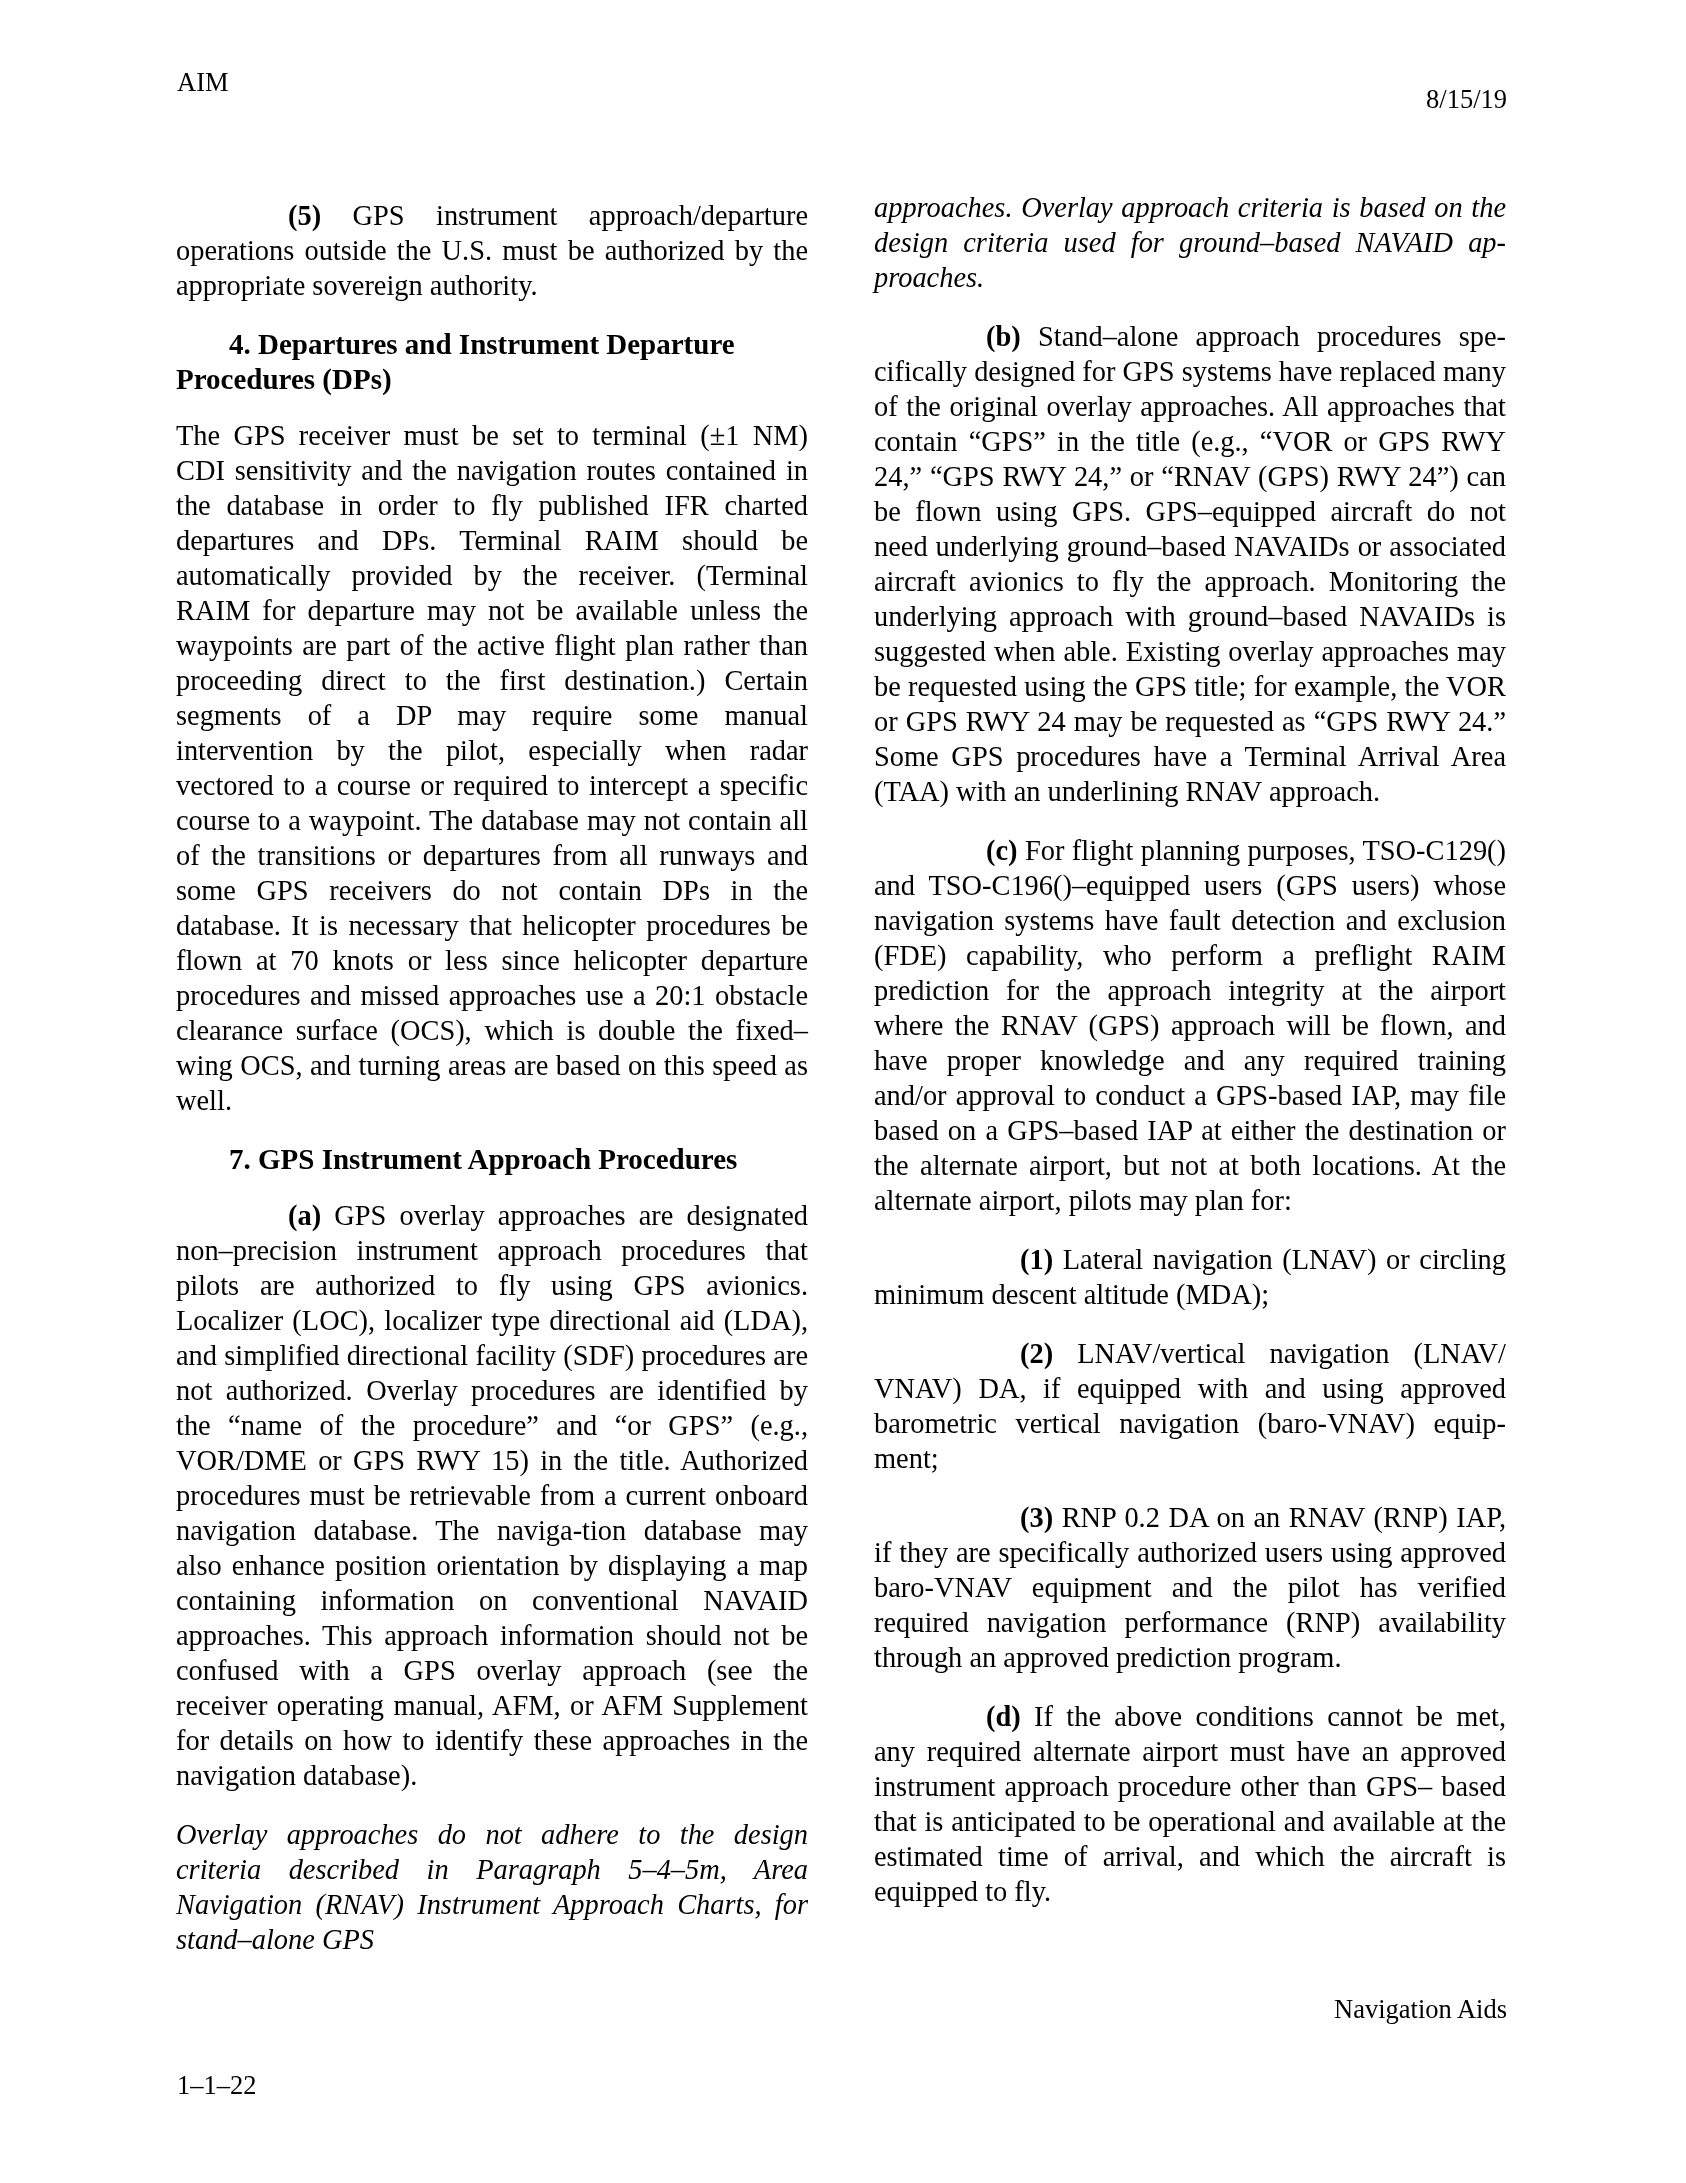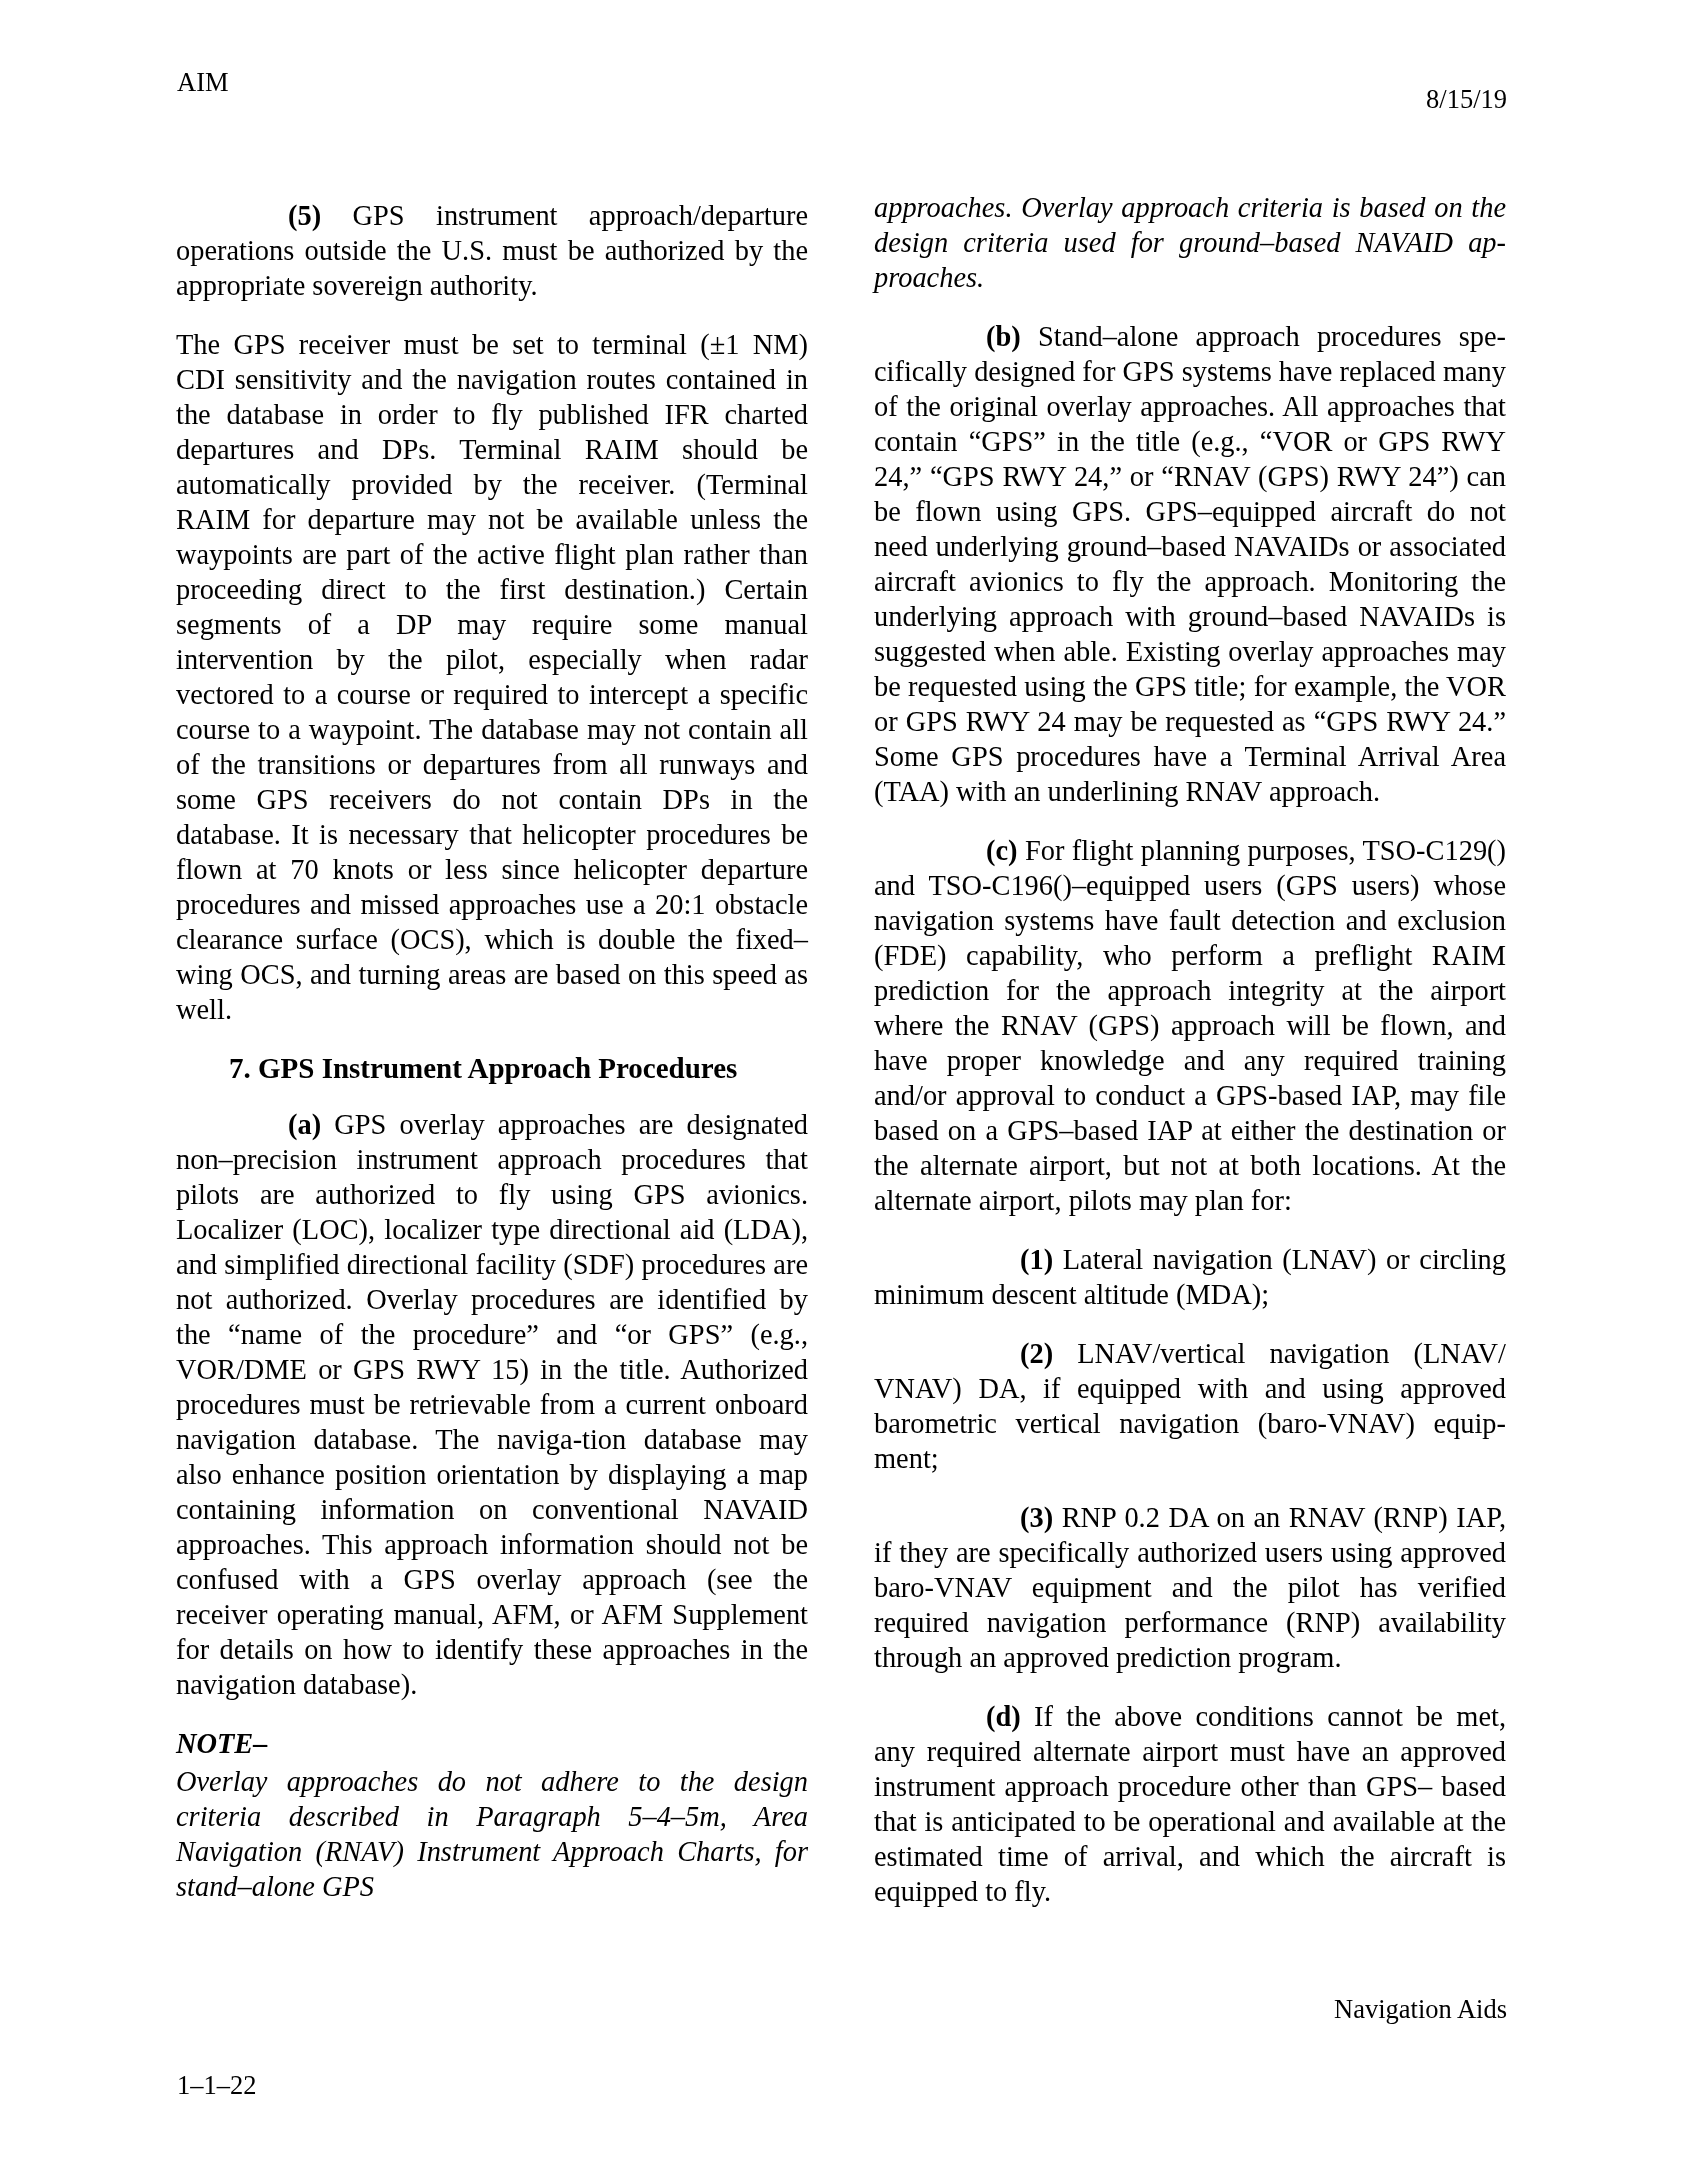--- a/index.html
+++ b/index.html
@@ -27,26 +27,26 @@
 </head>
 <body>
 
 <div id="hdr-left" class="hdr">AIM</div>
 <div id="hdr-right" class="hdr">8/15/19</div>
 
 <div id="col-left" class="col">
   <p class="ind">
     <span class="lbl">(5)</span><span> GPS instrument approach/departure operations outside the U.S. must be authorized by the appropriate sovereign authority.</span>
   </p>
+  <div class="heading ind">4.  Departures and Instrument Departure Procedures (DPs)</div>
   <p>The GPS receiver must be set to terminal (±1 NM) CDI sensitivity and the navigation routes contained in the database in order to fly published IFR charted departures and DPs. Terminal RAIM should be automatically provided by the receiver. (Terminal RAIM for departure may not be available unless the waypoints are part of the active flight plan rather than proceeding direct to the first destination.) Certain segments of a DP may require some manual intervention by the pilot, especially when radar vectored to a course or required to intercept a specific course to a waypoint. The database may not contain all of the transitions or departures from all runways and some GPS receivers do not contain DPs in the database.  It is necessary that helicopter procedures be flown at 70 knots or less since helicopter departure procedures and missed approaches use a 20:1 obstacle clearance surface (OCS), which is double the fixed–wing OCS, and turning areas are based on this speed as well.</p>
   <div class="heading ind">7.  GPS Instrument Approach Procedures</div>
   <p class="ind2">
     <span class="lbl">(a)</span><span> GPS overlay approaches are designated non–precision instrument approach procedures that pilots are authorized to fly using GPS avionics. Localizer (LOC), localizer type directional aid (LDA), and simplified directional facility (SDF) procedures are not authorized. Overlay procedures are identified by the “name of the procedure” and “or GPS” (e.g., VOR/DME or GPS RWY 15) in the title. Authorized procedures must be retrievable from a current onboard navigation database. The naviga-tion database may also enhance position orientation by displaying a map containing information on conventional NAVAID approaches. This approach information should not be confused with a GPS overlay approach (see the receiver operating manual, AFM, or AFM Supplement for details on how to identify these approaches in the navigation database).</span>
   </p>
-  <div class="note-title">NOTE–</div>
   <p class="note-body">Overlay approaches do not adhere to the design criteria described in Paragraph 5–4–5m, Area Navigation (RNAV) Instrument Approach Charts, for stand–alone GPS</p>
 </div>
 
 <div id="col-right" class="col">
   <p class="note-cont">approaches. Overlay approach criteria is based on the design criteria used for ground–based NAVAID ap-proaches.</p>
   <p class="ind2">
     <span class="lbl">(b)</span><span> Stand–alone approach procedures spe-cifically designed for GPS systems have replaced many of the original overlay approaches. All approaches that contain “GPS” in the title (e.g., “VOR or GPS RWY 24,” “GPS RWY 24,” or “RNAV (GPS) RWY 24”) can be flown using GPS. GPS–equipped aircraft do not need underlying ground–based NAVAIDs or associated aircraft avionics to fly the approach. Monitoring the underlying approach with ground–based NAVAIDs is suggested when able. Existing overlay approaches may be requested using the GPS title; for example, the VOR or GPS RWY 24 may be requested as “GPS RWY 24.” Some GPS procedures have a Terminal Arrival Area (TAA) with an underlining RNAV approach.</span>
   </p>
   <p class="ind2">
     <span class="lbl">(c)</span><span> For flight planning purposes, TSO-C129() and TSO-C196()–equipped users (GPS users) whose navigation systems have fault detection and exclusion (FDE) capability, who perform a preflight RAIM prediction for the approach integrity at the airport where the RNAV (GPS) approach will be flown, and have proper knowledge and any required training and/or approval to conduct a GPS-based IAP, may file based on a GPS–based IAP at either the destination or the alternate airport, but not at both locations. At the alternate airport, pilots may plan for:</span>

